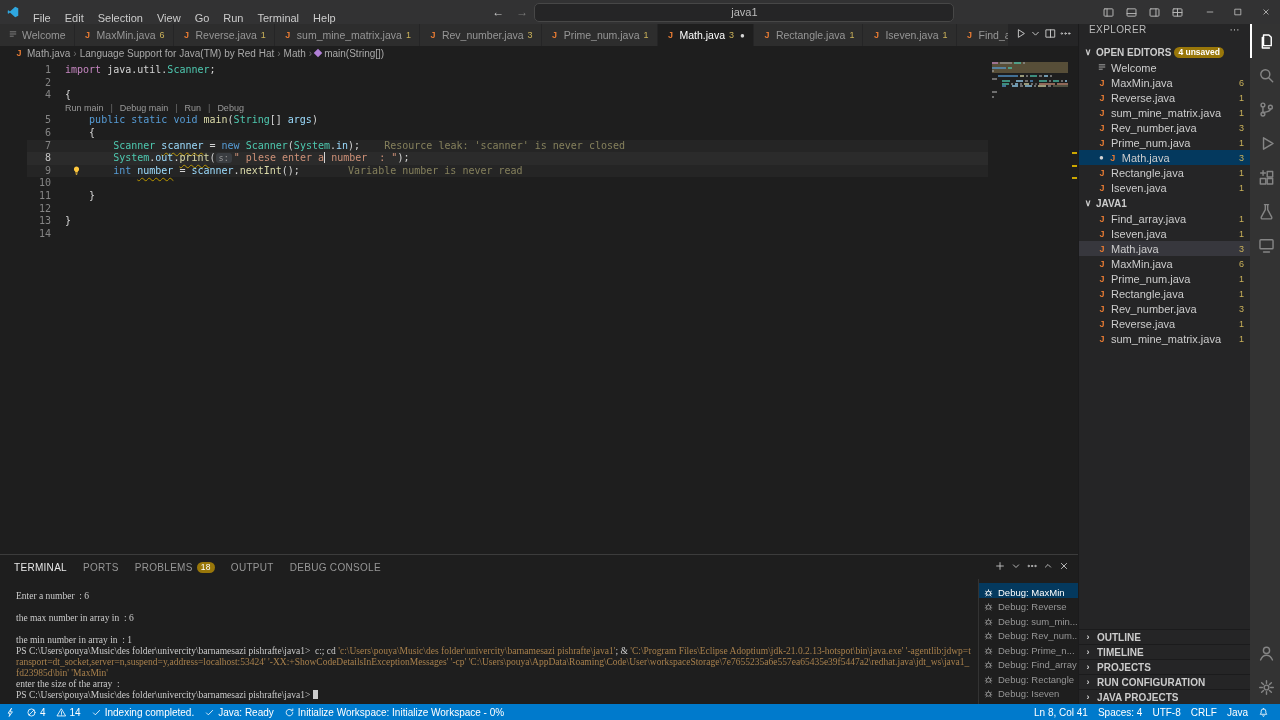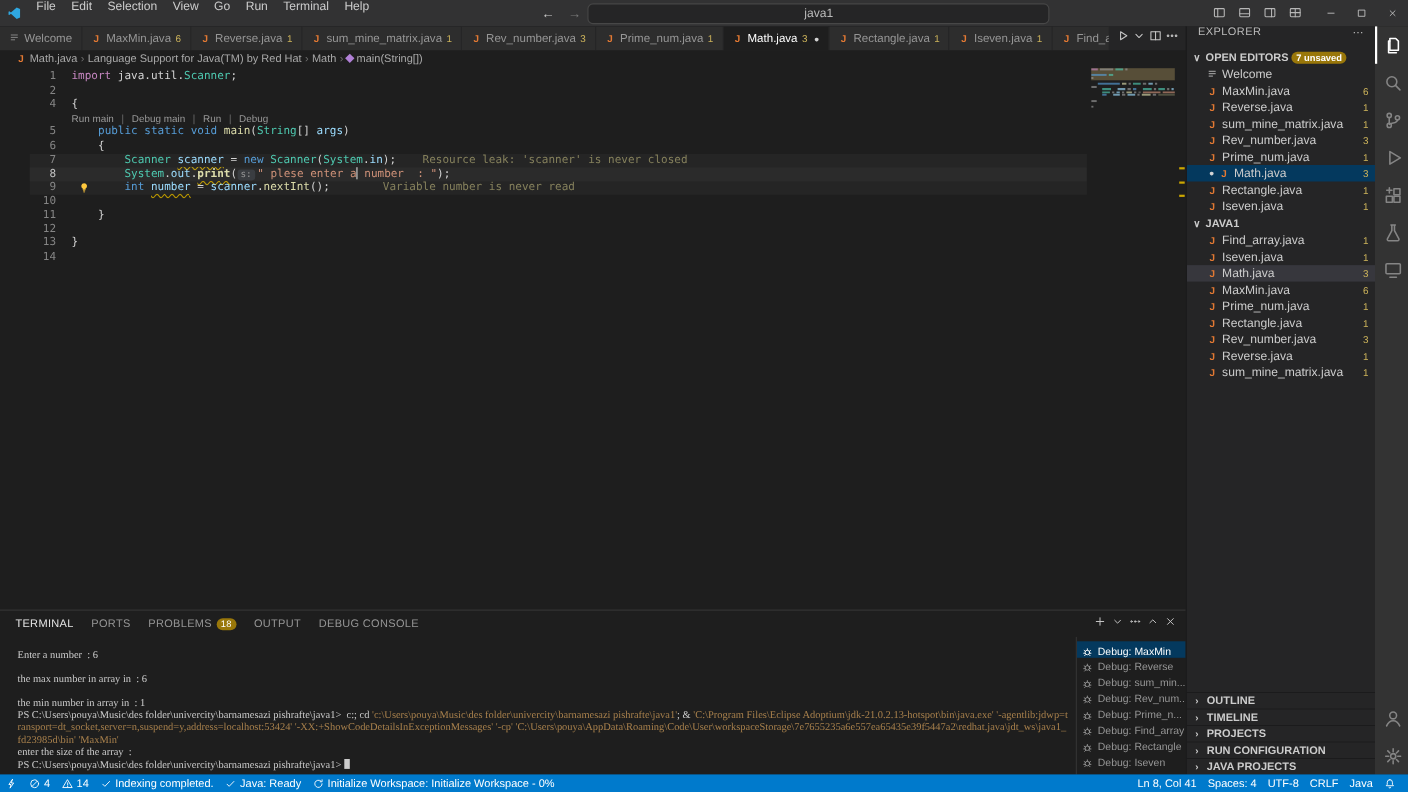--- a/index.html
+++ b/index.html
@@ -2,21 +2,21 @@
 <html><head>
 <meta charset="utf-8">
 <style>
   html,body{margin:0;padding:0;background:#111;}
   *{box-sizing:border-box;}
   .app{width:1280px;height:720px;display:flex;flex-direction:column;background:#1e1e1e;
        font-family:"Liberation Sans",sans-serif;color:#cccccc;overflow:hidden;position:relative;}
   
   .titlebar{height:24px;background:#323233;display:flex;align-items:center;flex:0 0 24px;font-size:11px;}
   .logo{width:26px;display:flex;justify-content:center;align-items:center;}
-  .menubar{display:flex;height:100%;align-items:flex-start;}
+  .menubar{display:flex;height:100%;align-items:flex-end;}
   .menu-item{padding:0 7px;color:#cccccc;cursor:default;}
   .tb-spacer{flex:1;}
   .navarrow{color:#cccccc;padding:0 6px;font-size:12px;}
   .navarrow.dim{color:#7a7a7a;}
   .searchbox{width:420px;height:19px;background:#252526;border:1px solid #474747;border-radius:5px;
              display:flex;align-items:center;justify-content:center;color:#bbbbbb;font-size:11px;}
   .layout-btns{display:flex;align-items:center;gap:2px;margin-right:8px;color:#b7b7b7;}
   .layout-btns .ico{padding:2px 4px;}
   .winctrls{display:flex;height:100%;align-items:stretch;color:#cccccc;}
   .winctrls span{width:28px;display:flex;align-items:center;justify-content:center;font-size:11px;}
@@ -45,21 +45,21 @@
   .code{position:absolute;left:0;top:4px;right:90px;font-family:"DejaVu Sans Mono",monospace;font-size:10px;margin-left:27px;}
   .crow{height:12.6px;line-height:12.6px;white-space:nowrap;position:relative;}
   .crow.hl{background:rgba(255,255,255,0.035);}
   .crow.cur{background:rgba(255,255,255,0.06);}
   .gut{display:inline-block;width:38px;padding-right:14px;text-align:right;color:#858585;}
   .crow.cur .gut{color:#c6c6c6;}
   .lbody{white-space:pre;}
   .tk-kc{color:#C586C0}.tk-kw{color:#569CD6}.tk-ty{color:#4EC9B0}.tk-fn{color:#DCDCAA}
   .tk-va{color:#9CDCFE}.tk-st{color:#CE9178}.tk-pl{color:#D4D4D4}
   .tk-vw{color:#9CDCFE;text-decoration:underline;text-decoration-style:wavy;text-decoration-color:#b89500;text-decoration-thickness:1px;text-underline-offset:3px;}
-  .tk-fw{color:#DCDCAA;text-decoration:underline;text-decoration-style:wavy;text-decoration-color:#b89500;text-decoration-thickness:1px;text-underline-offset:3px;font-weight:bold;}
+  .tk-fw{color:#DCDCAA;text-decoration:underline;text-decoration-style:wavy;text-decoration-color:#b89500;text-decoration-thickness:1px;text-underline-offset:3px;}
   .tk-hint{color:#85805c;}
   .tk-inlay{background:#3a3d41;color:#999999;border-radius:3px;font-size:8.5px;padding:0 3px;margin-right:2px;}
   .caret{display:inline-block;width:1px;height:11px;background:#d4d4d4;vertical-align:-2px;}
   .cl-link{color:#999999;font-size:9px;font-family:"Liberation Sans",sans-serif;}
   .cl-sep{color:#6a6a6a;font-size:9px;}
   .bulb{position:absolute;left:44px;top:0;}
   .minimap{position:absolute;top:2px;right:10px;width:76px;}
   .mm-band{position:absolute;left:0;right:0;top:0;height:11px;background:rgba(196,169,107,0.35);}
   .mm-line{height:2.6px;white-space:nowrap;overflow:hidden;}
   .mm-tok{display:inline-block;height:2px;margin-right:2px;opacity:.65;vertical-align:top;}
@@ -482,21 +482,21 @@
     </div>
 
     <div class="sidebar">
       <div class="sb-head">
         <span>EXPLORER</span>
         <span>⋯</span>
       </div>
       <div class="sb-section-head">
         <span class="chev">∨</span>
         <span>OPEN EDITORS</span>
-        <span class="pill">7 unsaved</span>
+        <span class="pill">4 unsaved</span>
       </div>
       <div>
           <div class="sb-item">
             <span class="ficon"><span class="ico">
                 <svg viewBox="0 0 16 16" width="10" height="10" fill="none" stroke="currentColor" stroke-width="1.2" stroke-linecap="round" stroke-linejoin="round">
                   <path d="M3.5 4.5h9M3.5 8h9M3.5 11.5h5"></path>
                 </svg>
               </span></span>
             <span class="nm">Welcome</span>
           </div>

